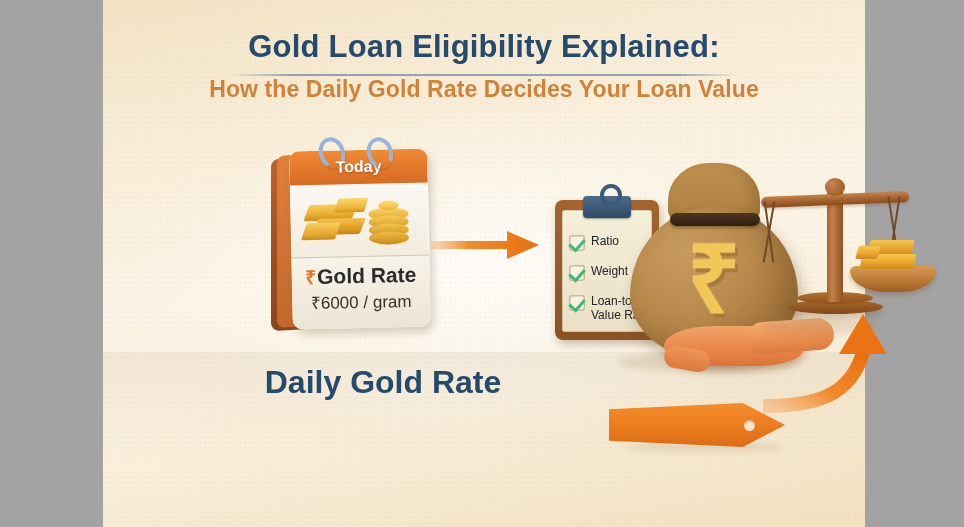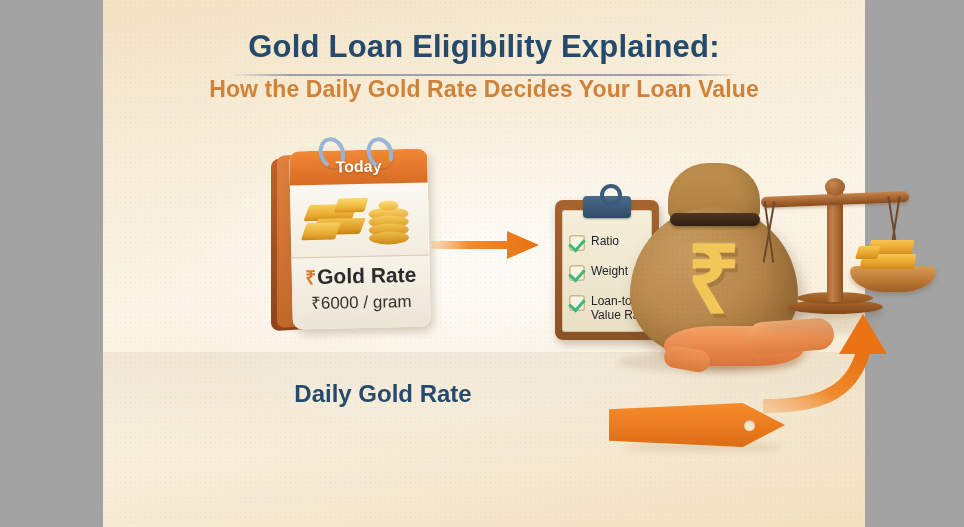--- a/index.html
+++ b/index.html
@@ -241,22 +241,22 @@
     color:#ffffff;font-size:20px;font-weight:bold;
     text-shadow:0 1px 2px rgba(150,75,10,.5);
   }
   .tag-hole{
     position:absolute;right:30px;top:17px;width:11px;height:11px;border-radius:50%;
     background:#f7e7cf;box-shadow:inset 0 1px 2px rgba(150,95,40,.5);
   }
 
   
   #caption{
-    position:absolute;left:150px;top:380px;width:260px;text-align:center;
-    font-size:24px;font-weight:bold;color:#254a6b;
+    position:absolute;left:150px;top:364px;width:260px;text-align:center;
+    font-size:32px;font-weight:bold;color:#254a6b;
   }
 
   
   .gshadow{position:absolute;border-radius:50%;background:rgba(150,120,85,.18);filter:blur(3px);}
 </style>
 </head>
 <body>
 
 <div id="canvas">
 

